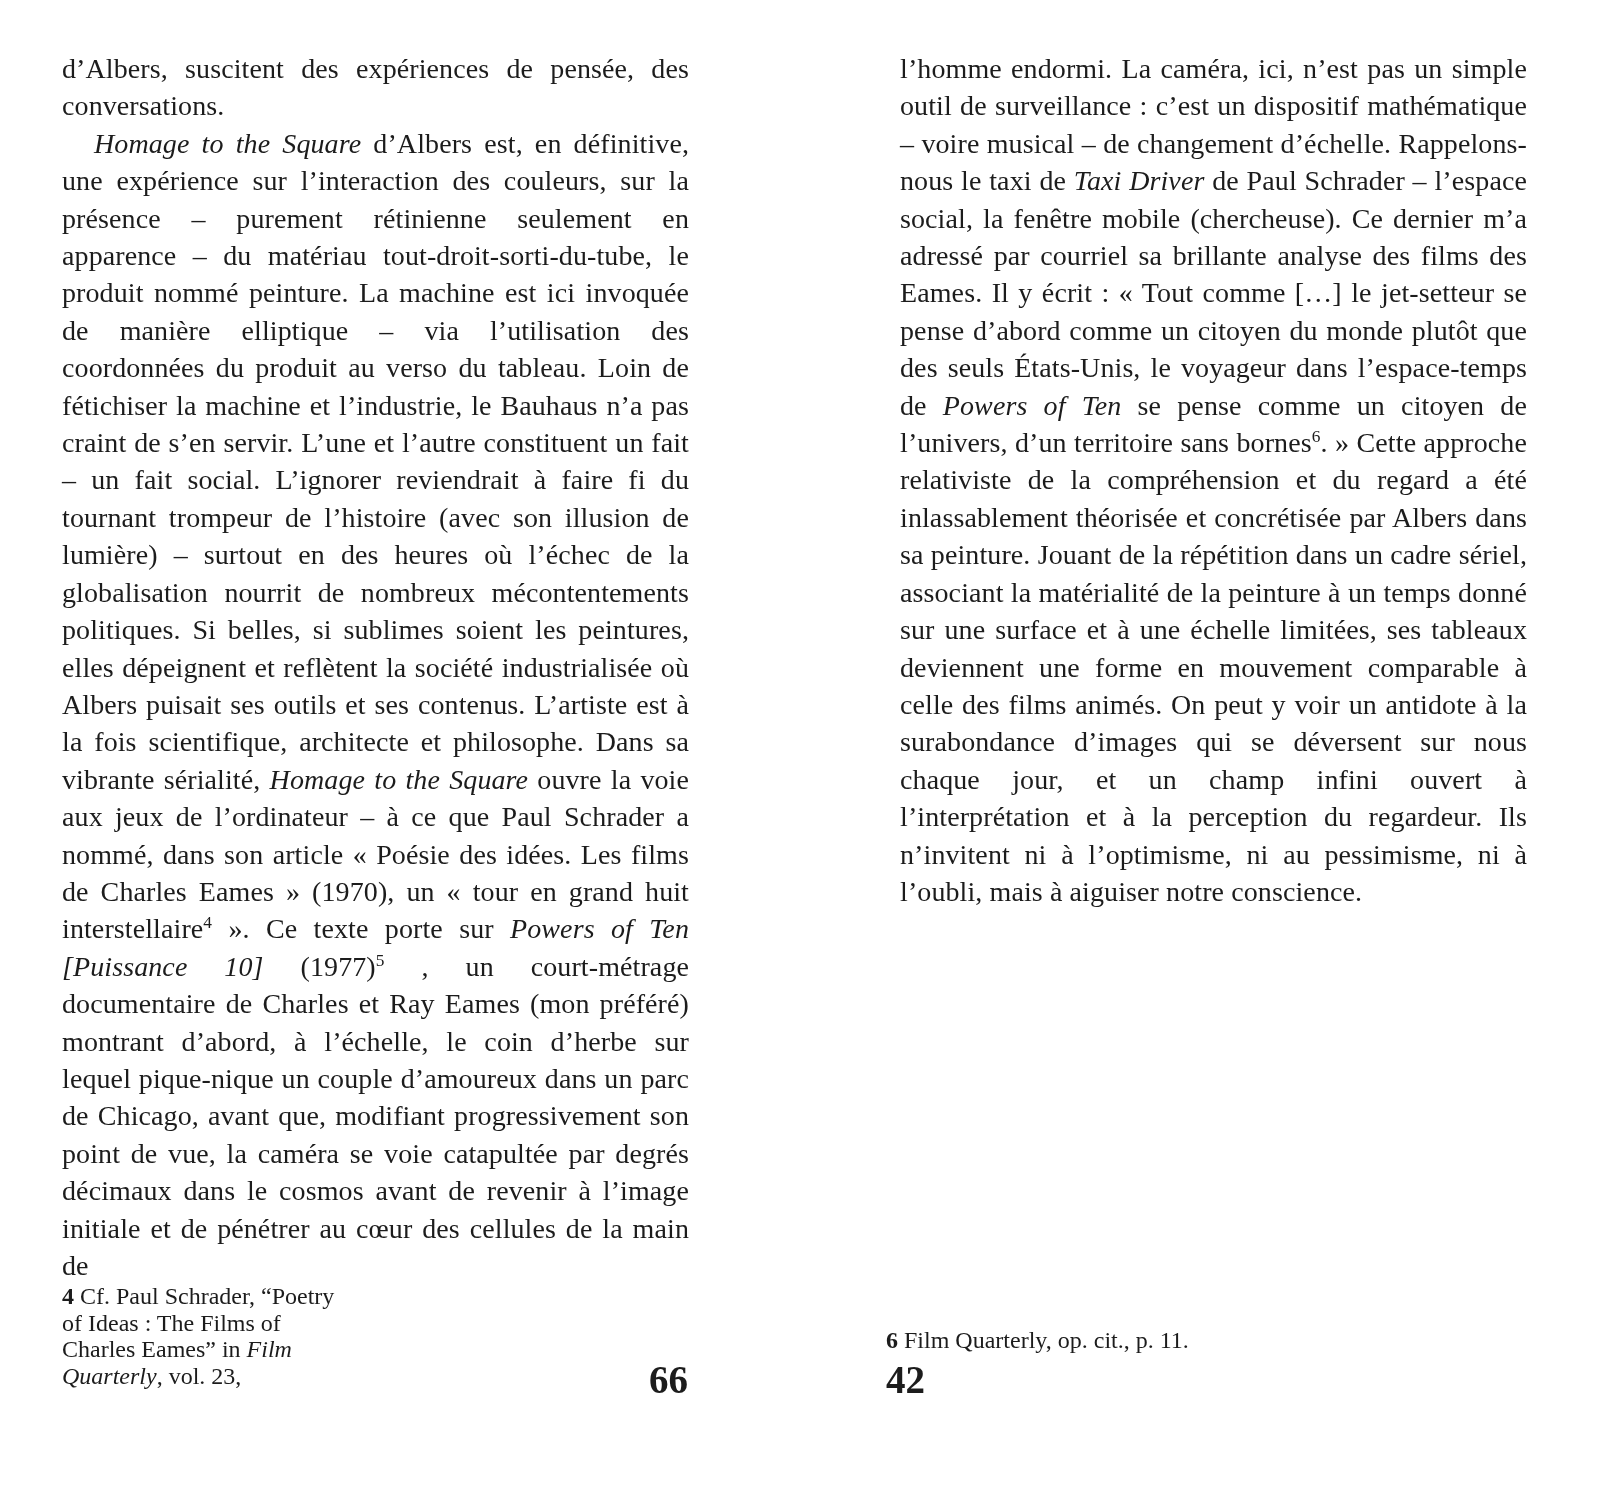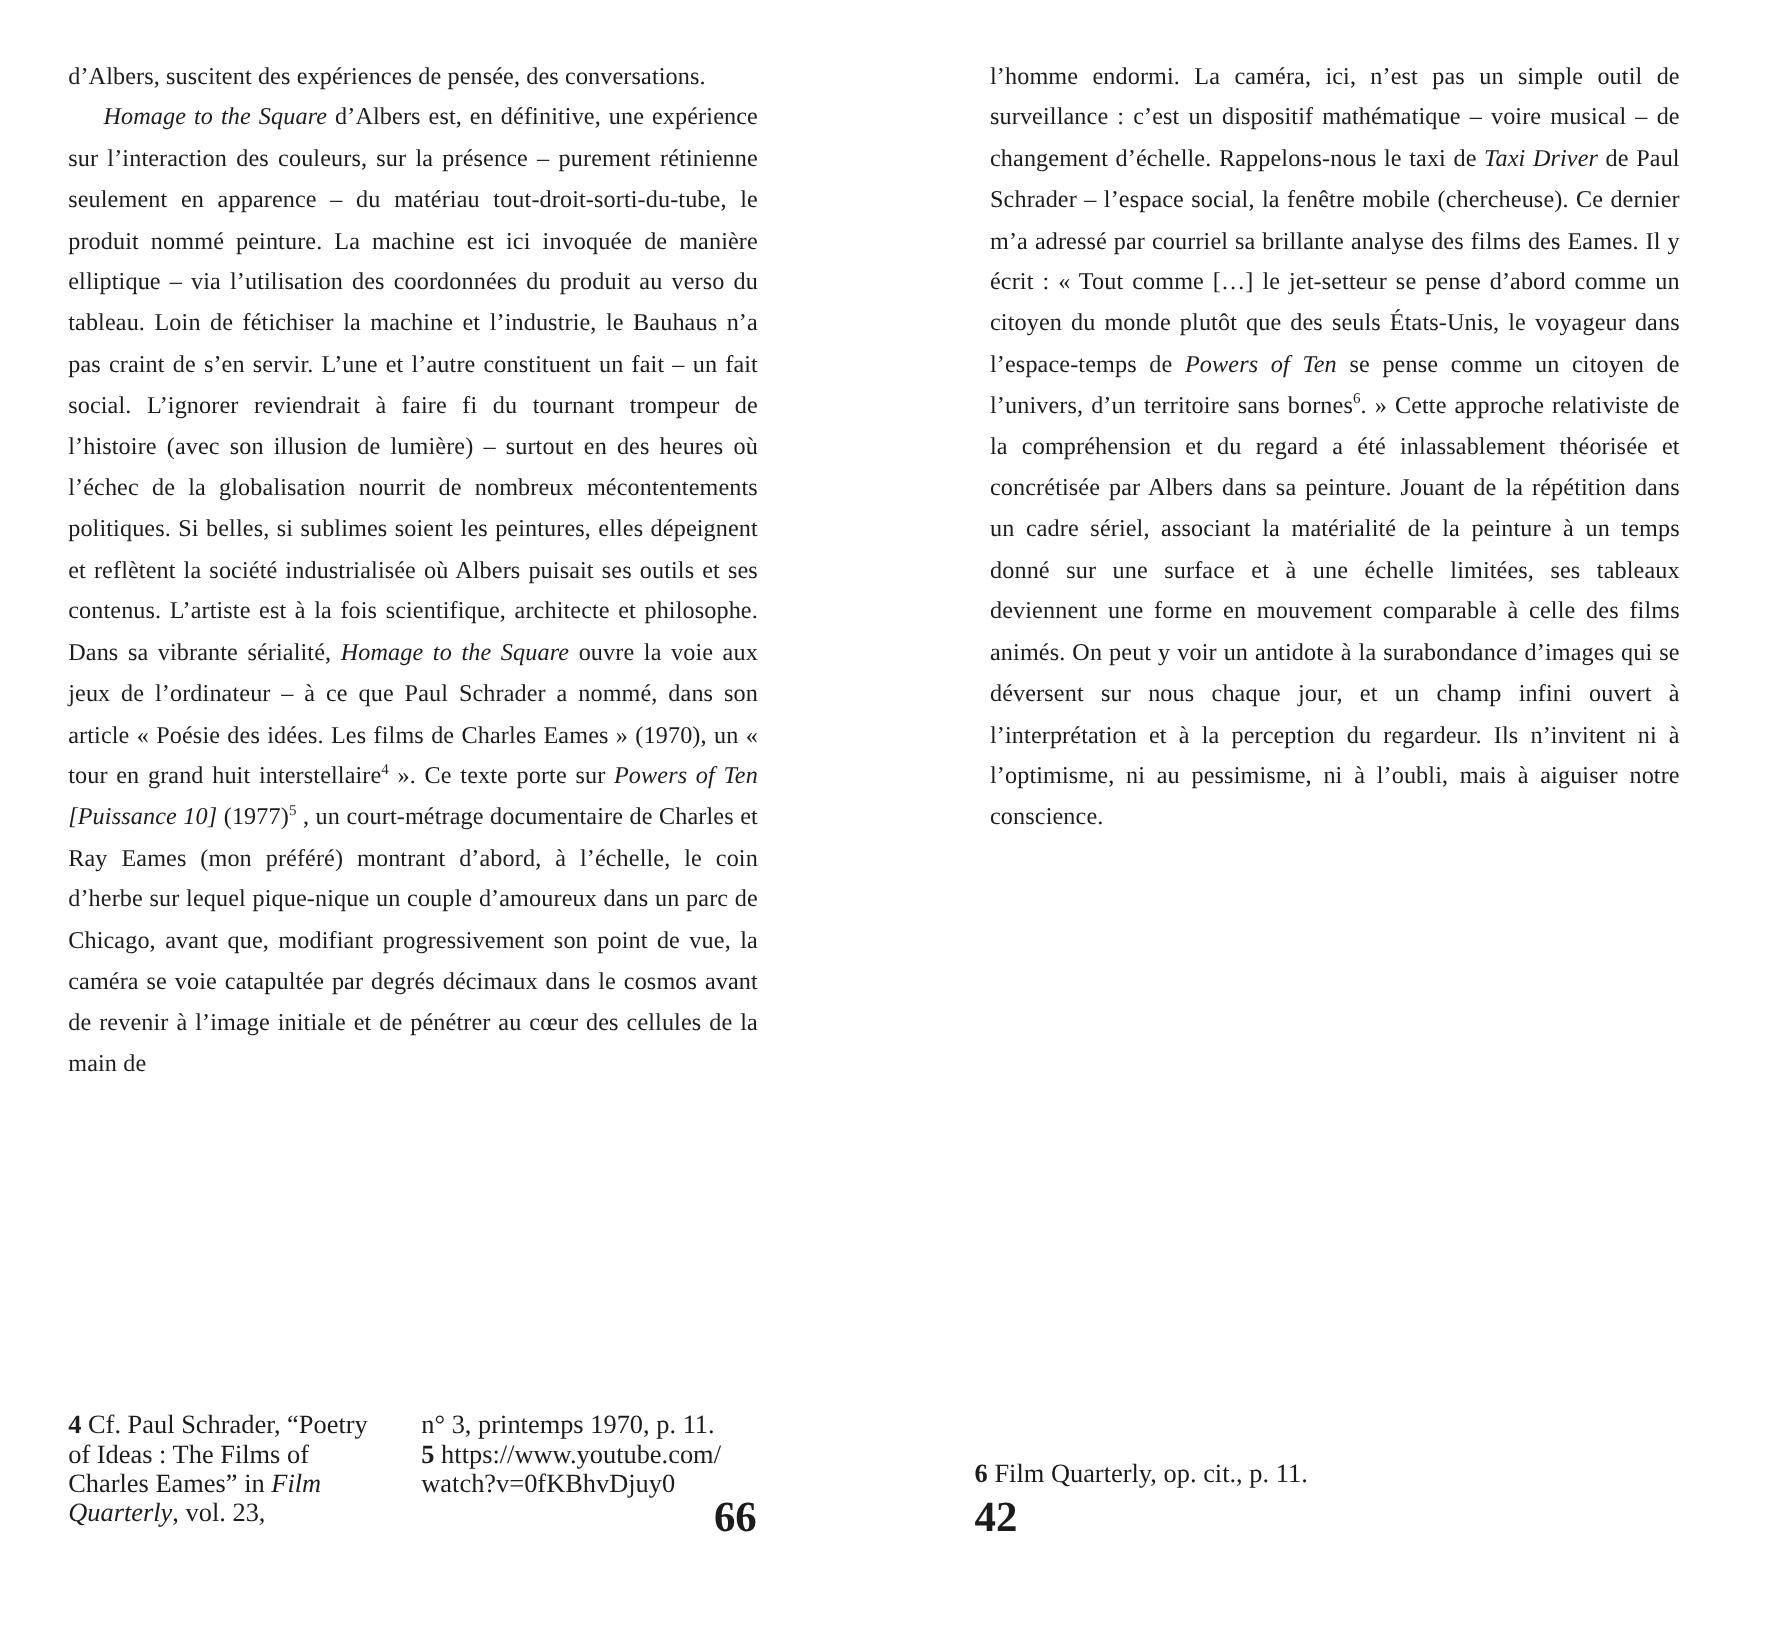--- a/index.html
+++ b/index.html
@@ -24,21 +24,21 @@
   .page {
     position: relative;
     width: 803px;
     height: 1496px;
     flex: 0 0 803px;
   }
   .text-column {
     position: absolute;
     top: 50px;
     width: 627px;
-    font-size: 22px;
+    font-size: 28px;
     line-height: 37.4px;
     text-align: justify;
     letter-spacing: 0.1px;
   }
   .page-left .text-column { left: 62px; }
   .page-right .text-column { left: 97px; }
   .para {
     margin: 0;
     text-align: justify;
   }
@@ -93,21 +93,20 @@
 
 <div class="spread">
 
   <div class="page page-left">
     <div class="text-column">
       <p class="para"><span>d’Albers, suscitent des expériences de pensée, des conversations.</span></p>
       <p class="para indent"><span style="font-style: italic;">Homage to the Square</span><span> d’Albers est, en définitive, une expérience sur l’interaction des couleurs, sur la présence – purement rétinienne seulement en apparence – du matériau tout-droit-sorti-du-tube, le produit nommé peinture. La machine est ici invoquée de manière elliptique – via l’utilisation des coordonnées du produit au verso du tableau. Loin de fétichiser la machine et l’industrie, le Bauhaus n’a pas craint de s’en servir. L’une et l’autre constituent un fait – un fait social. L’ignorer reviendrait à faire fi du tournant trompeur de l’histoire (avec son illusion de lumière) – surtout en des heures où l’échec de la globalisation nourrit de nombreux mécontentements politiques. Si belles, si sublimes soient les peintures, elles dépeignent et reflètent la société industrialisée où Albers puisait ses outils et ses contenus. L’artiste est à la fois scientifique, architecte et philosophe. Dans sa vibrante sérialité, </span><span style="font-style: italic;">Homage to the Square</span><span> ouvre la voie aux jeux de l’ordinateur – à ce que Paul Schrader a nommé, dans son article « Poésie des idées. Les films de Charles Eames » (1970), un « tour en grand huit interstellaire</span><sup>4</sup><span> ». Ce texte porte sur </span><span style="font-style: italic;">Powers of Ten [Puissance 10]</span><span> (1977)</span><sup>5</sup><span> , un court-métrage documentaire de Charles et Ray Eames (mon préféré) montrant d’abord, à l’échelle, le coin d’herbe sur lequel pique-nique un couple d’amoureux dans un parc de Chicago, avant que, modifiant progressivement son point de vue, la caméra se voie catapultée par degrés décimaux dans le cosmos avant de revenir à l’image initiale et de pénétrer au cœur des cellules de la main de</span></p>
     </div>
     <div class="footnotes">
       <div class="fn-col fn-col-1"><span style="font-weight: bold;">4</span><span>  Cf. Paul Schrader, “Poetry of Ideas : The Films of Charles Eames” in </span><span style="font-style: italic;">Film Quarterly</span><span>, vol. 23,</span></div>
-      <div class="fn-col fn-col-2"><span>n° 3, printemps 1970, p. 11.</span><br><span style="font-weight: bold;">5</span><span>  https://www.youtube.com/</span><br><span>watch?v=0fKBhvDjuy0</span></div>
     </div>
     <div class="page-number">66</div>
   </div>
 
   <div class="page page-right">
     <div class="text-column">
       <p class="para"><span>l’homme endormi. La caméra, ici, n’est pas un simple outil de surveillance : c’est un dispositif mathématique – voire musical – de changement d’échelle. Rappelons-nous le taxi de </span><span style="font-style: italic;">Taxi Driver</span><span> de Paul Schrader – l’espace social, la fenêtre mobile (chercheuse). Ce dernier m’a adressé par courriel sa brillante analyse des films des Eames. Il y écrit : « Tout comme […] le jet-setteur se pense d’abord comme un citoyen du monde plutôt que des seuls États-Unis, le voyageur dans l’espace-temps de </span><span style="font-style: italic;">Powers of Ten</span><span> se pense comme un citoyen de l’univers, d’un territoire sans bornes</span><sup>6</sup><span>. » Cette approche relativiste de la compréhension et du regard a été inlassablement théorisée et concrétisée par Albers dans sa peinture. Jouant de la répétition dans un cadre sériel, associant la matérialité de la peinture à un temps donné sur une surface et à une échelle limitées, ses tableaux deviennent une forme en mouvement comparable à celle des films animés. On peut y voir un antidote à la surabondance d’images qui se déversent sur nous chaque jour, et un champ infini ouvert à l’interprétation et à la perception du regardeur. Ils n’invitent ni à l’optimisme, ni au pessimisme, ni à l’oubli, mais à aiguiser notre conscience.</span></p>
     </div>
     <div class="footnotes">
       <div class="fn-col"><span style="font-weight: bold;">6</span><span>  Film Quarterly, op. cit., p. 11.</span></div>

